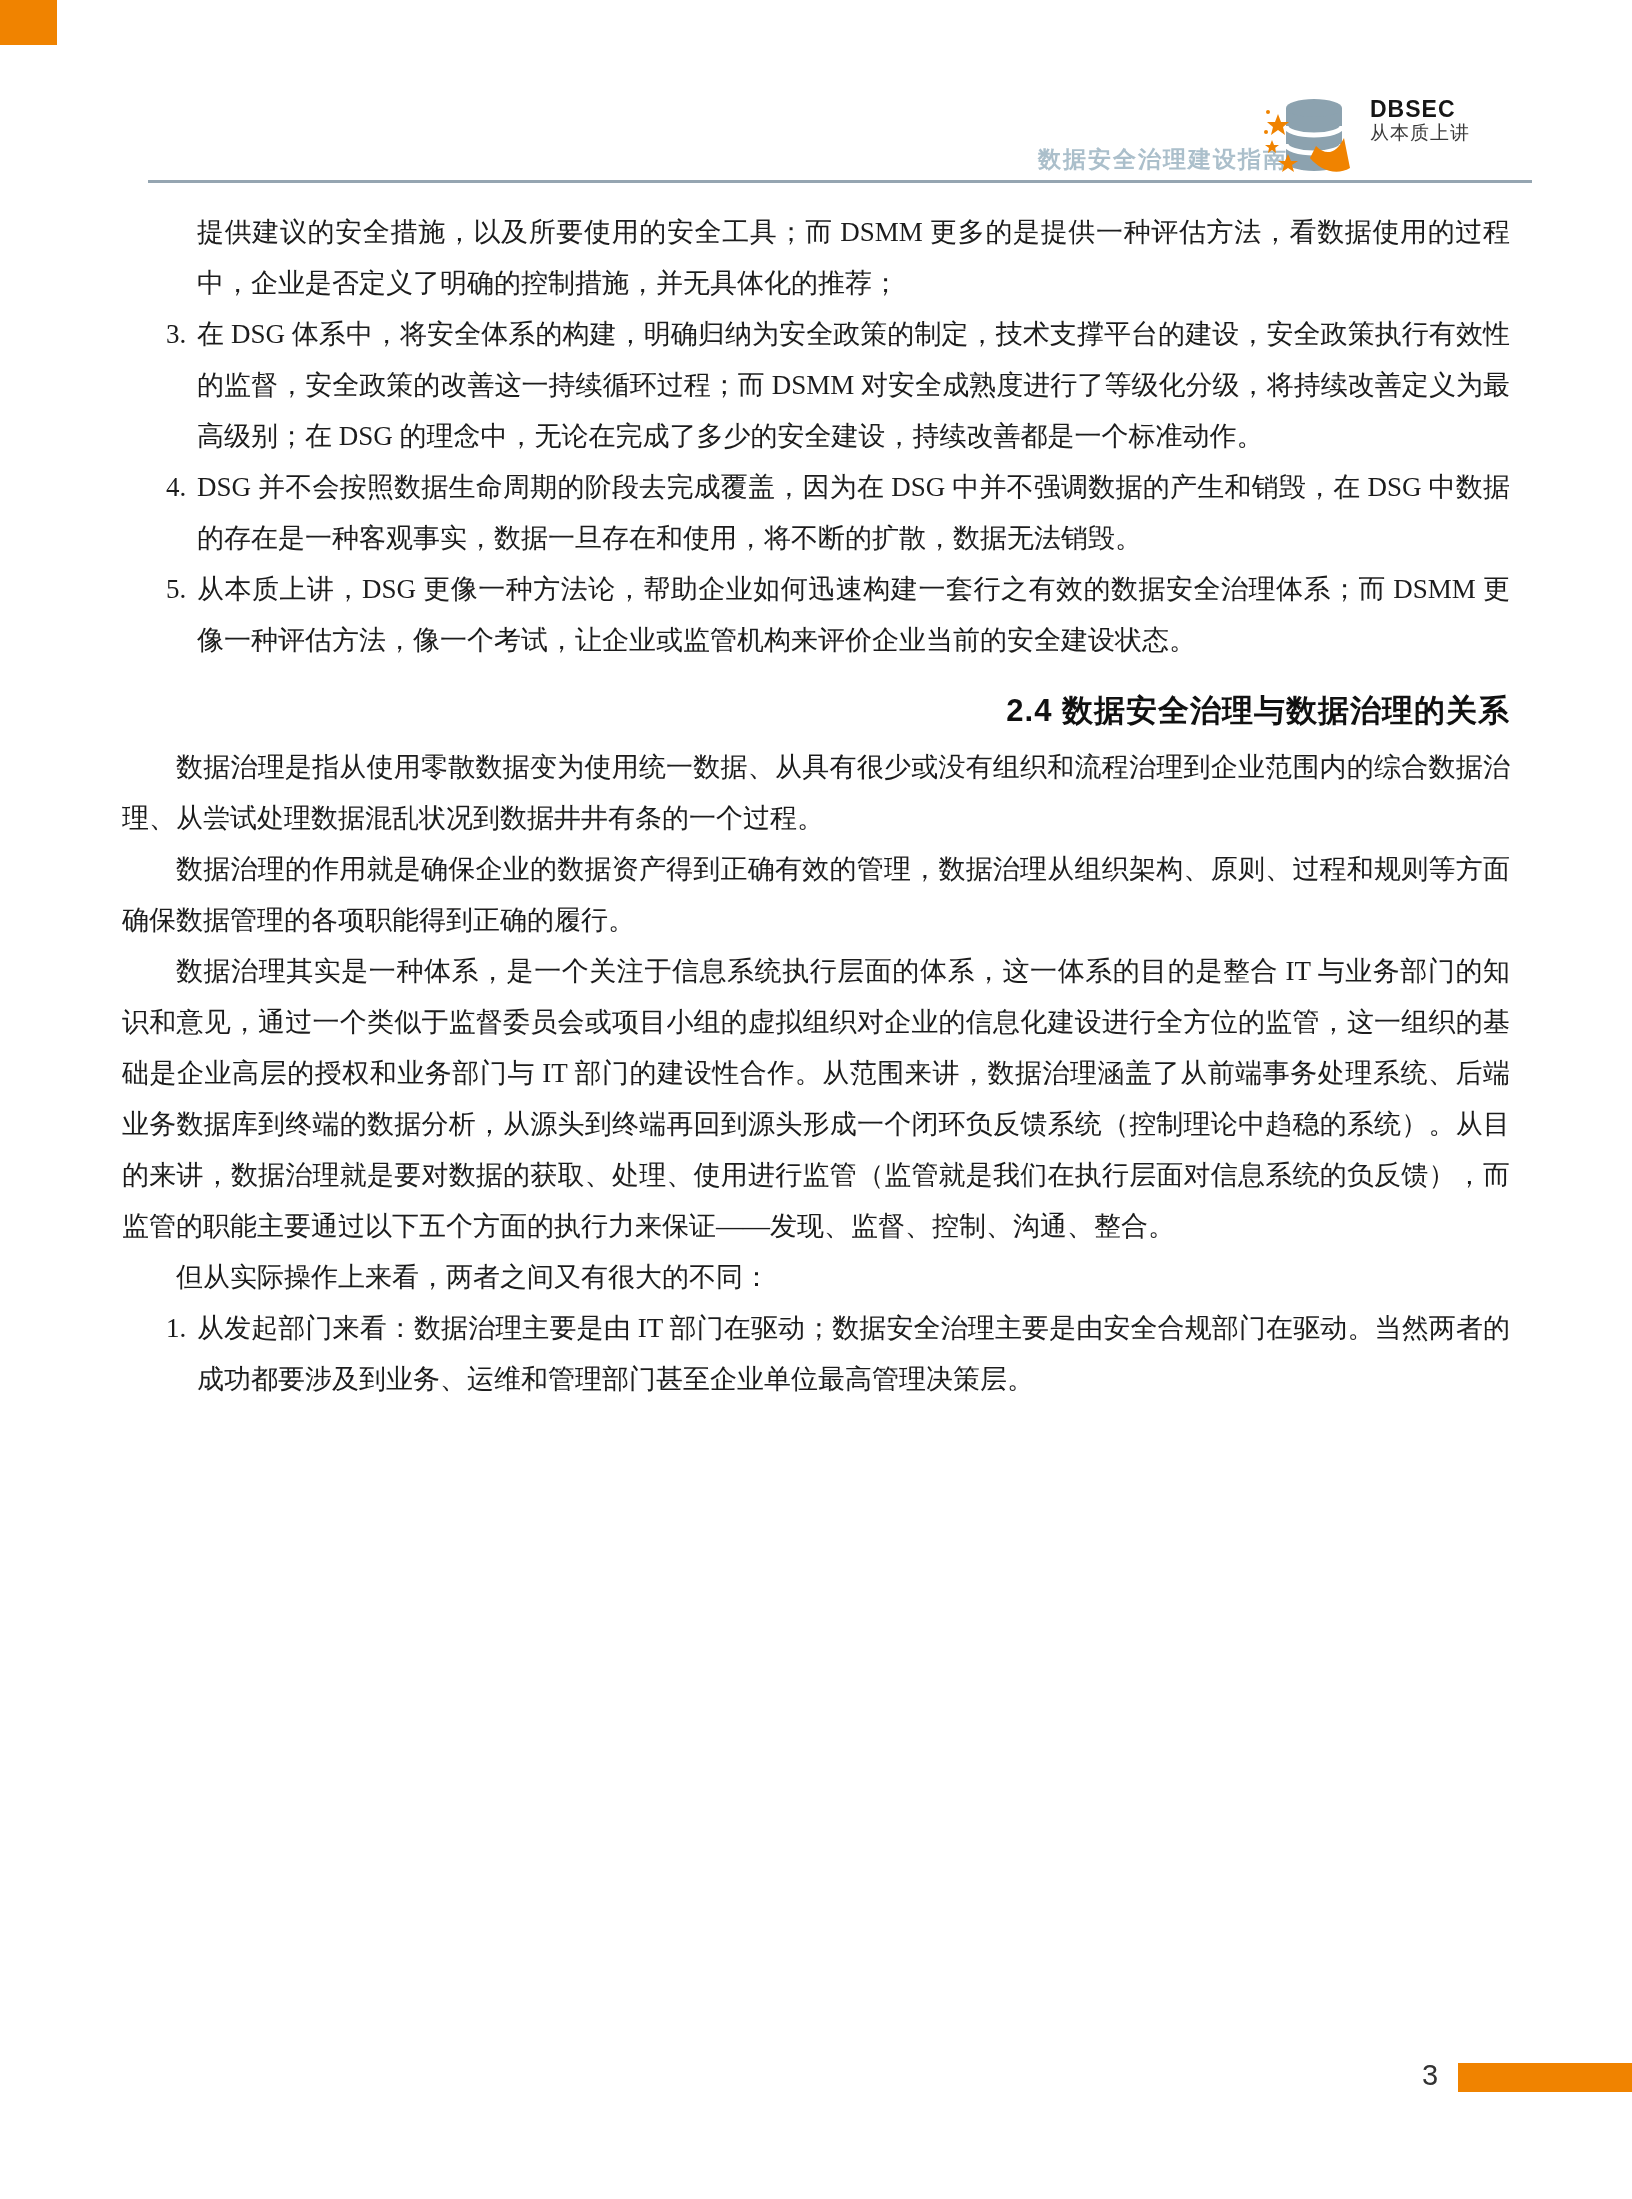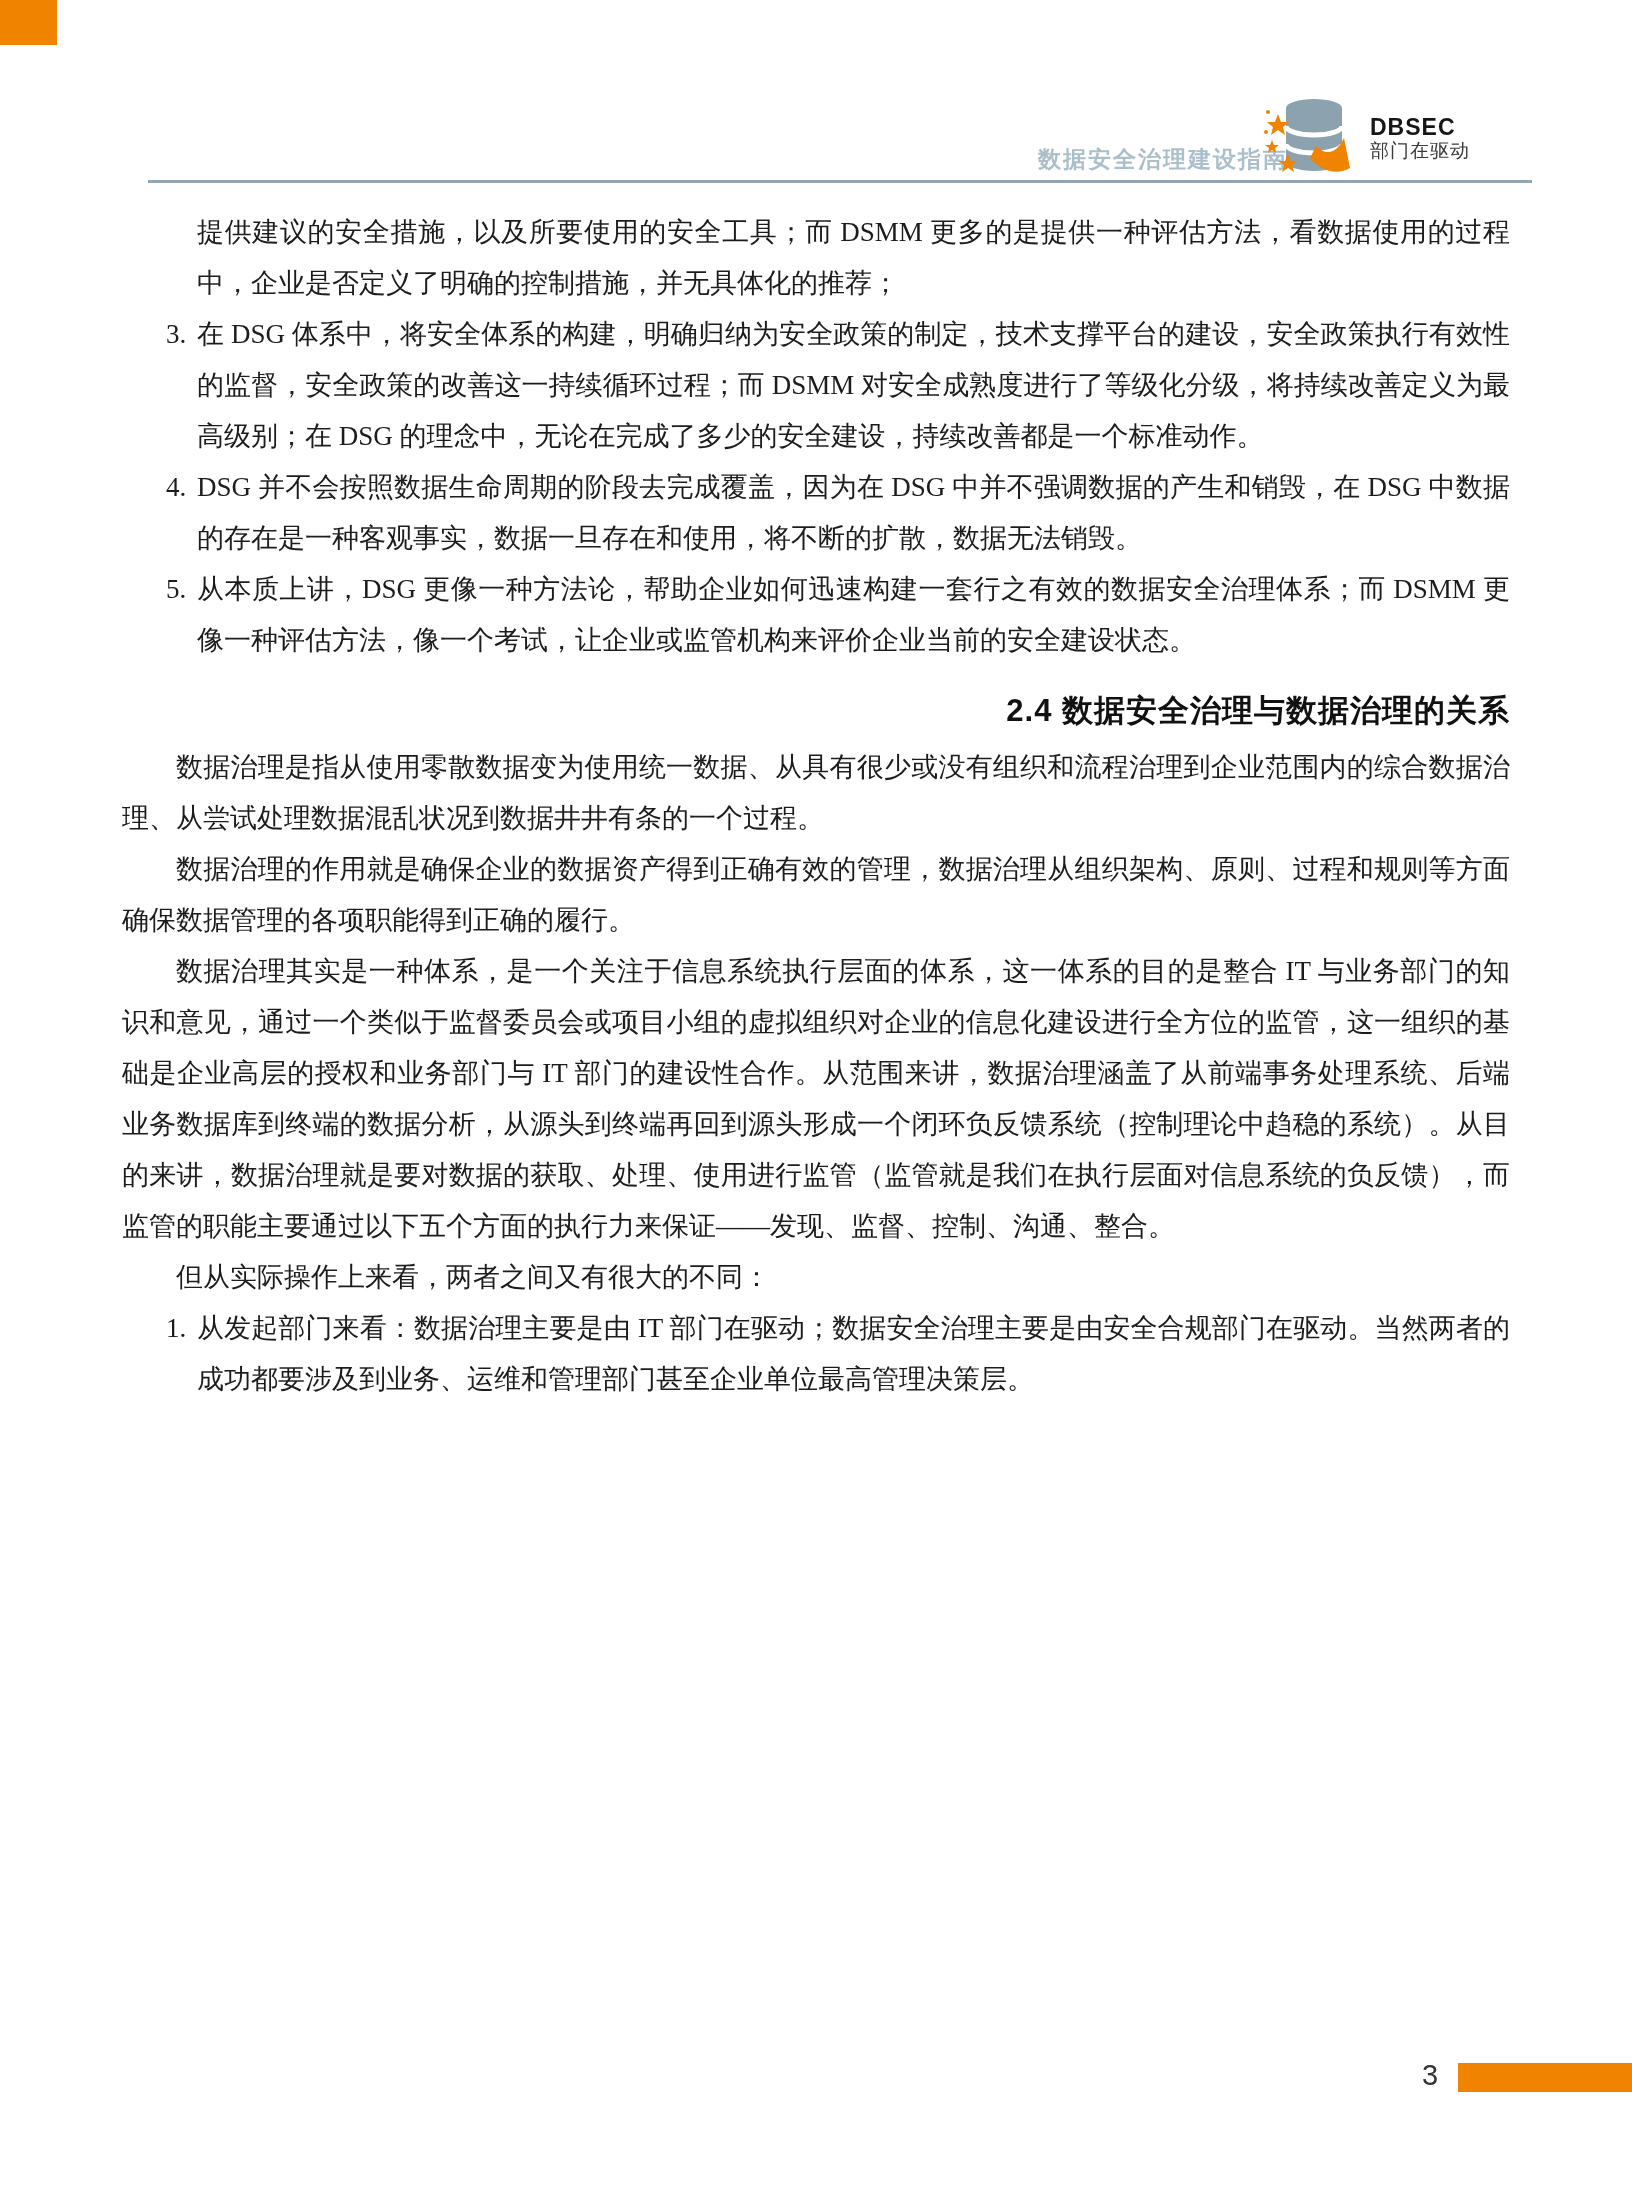--- a/index.html
+++ b/index.html
@@ -10,21 +10,21 @@
     font-family:"Liberation Serif", serif; color:#1c1c1c;
   }
   .corner-block { position:absolute; left:0; top:0; width:57px; height:45px; background:#F08300; }
 
   .header-title {
     position:absolute; top:144px; left:1038px;
     font-family:"Liberation Sans", sans-serif;
     font-size:23px; font-weight:600; letter-spacing:2px; color:#ABBFCB;
     white-space:nowrap;
   }
-  .logo { position:absolute; top:96px; left:1258px; display:flex; align-items:center; }
+  .logo { position:absolute; top:96px; left:1258px; display:flex; }
   .logo-icon { width:108px; height:84px; }
   .logo-text { margin-left:4px; font-family:"Liberation Sans", sans-serif; }
   .logo-brand { font-size:23px; font-weight:800; color:#161616; letter-spacing:1px; line-height:26px; }
   .logo-company { font-size:19px; color:#3a3a3a; letter-spacing:1px; line-height:22px; }
 
   .rule { position:absolute; top:180px; left:148px; width:1384px; height:3px; background:#95A5B1; }
 
   .content {
     position:absolute; top:207px; left:122px; width:1388px;
     font-size:27px; line-height:51px; text-align:justify;
@@ -64,21 +64,21 @@
       <path d="M28,48 A28,9 0 0 0 84,48" fill="none" stroke="#ffffff" stroke-width="5"></path>
       <path d="M58,50 C68,60 78,58 86,42 L92,72 C78,80 62,74 52,62 Z" fill="#F08300"></path>
       <path d="M20,18 L23,26 L31,26 L25,31 L27,39 L20,34 L13,39 L15,31 L9,26 L17,26 Z" fill="#F08300"></path>
       <path d="M14,44 L16,49 L21,49 L17,52 L18,57 L14,54 L10,57 L11,52 L7,49 L12,49 Z" fill="#F08300"></path>
       <path d="M30,58 L33,65 L40,65 L34,69 L36,76 L30,72 L24,76 L26,69 L20,65 L27,65 Z" fill="#F08300"></path>
       <circle cx="10" cy="16" r="2" fill="#F08300"></circle>
       <circle cx="8" cy="36" r="2" fill="#F08300"></circle>
     </svg>
     <div class="logo-text">
       <div class="logo-brand">DBSEC</div>
-      <div class="logo-company">部门在驱动</div>
+      <div class="logo-company">从本质上讲</div>
     </div>
   </div>
 
   <div class="rule"></div>
 
   <div class="content">
 
     <div class="hang">
       <span>提供建议的安全措施，以及所要使用的安全工具；而 DSMM 更多的是提供一种评估方法，看数据使用的过程中，企业是否定义了明确的控制措施，并无具体化的推荐；</span>
     </div>

